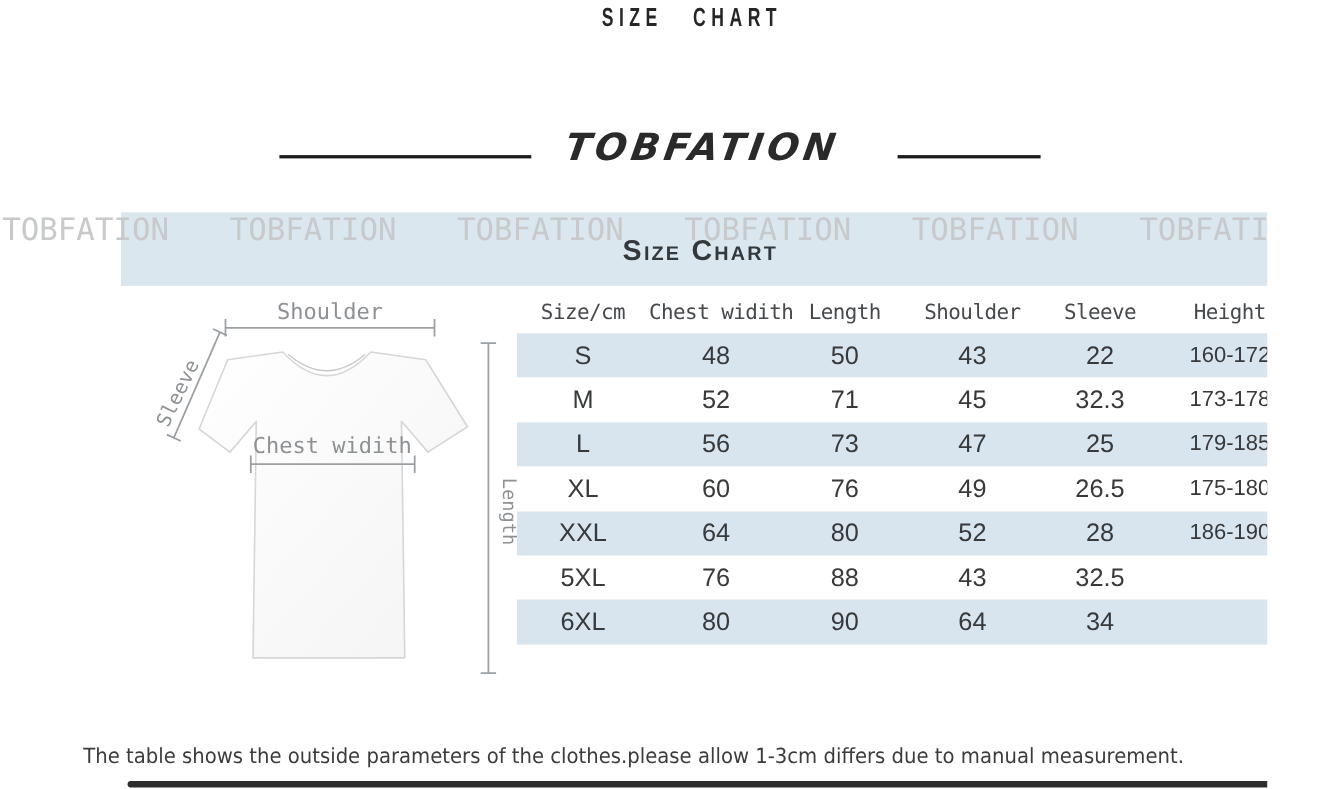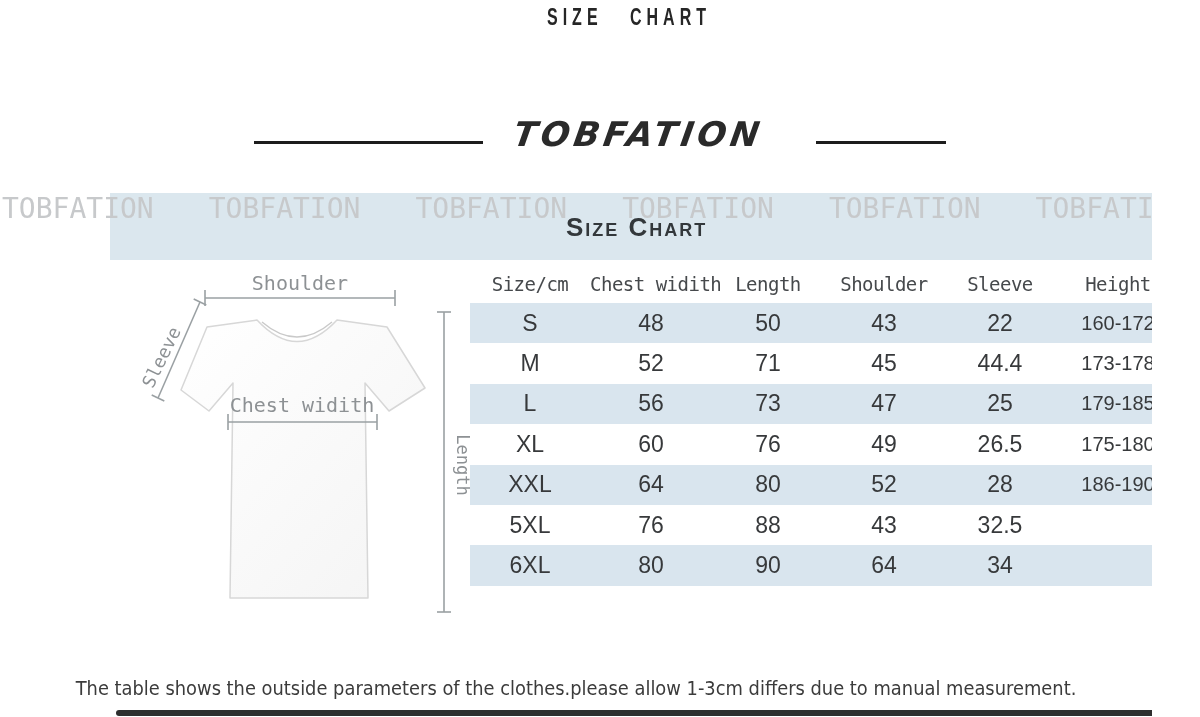--- a/index.html
+++ b/index.html
@@ -136,21 +136,21 @@
         <div class="td">50</div>
         <div class="td">43</div>
         <div class="td">22</div>
         <div class="td td-h">160-172</div>
       </div>
       <div class="tr">
         <div class="td">M</div>
         <div class="td">52</div>
         <div class="td">71</div>
         <div class="td">45</div>
-        <div class="td">44.4</div>
+        <div class="td">32.3</div>
         <div class="td td-h">173-178</div>
       </div>
       <div class="tr">
         <div class="td">L</div>
         <div class="td">56</div>
         <div class="td">73</div>
         <div class="td">47</div>
         <div class="td">25</div>
         <div class="td td-h">179-185</div>
       </div>

